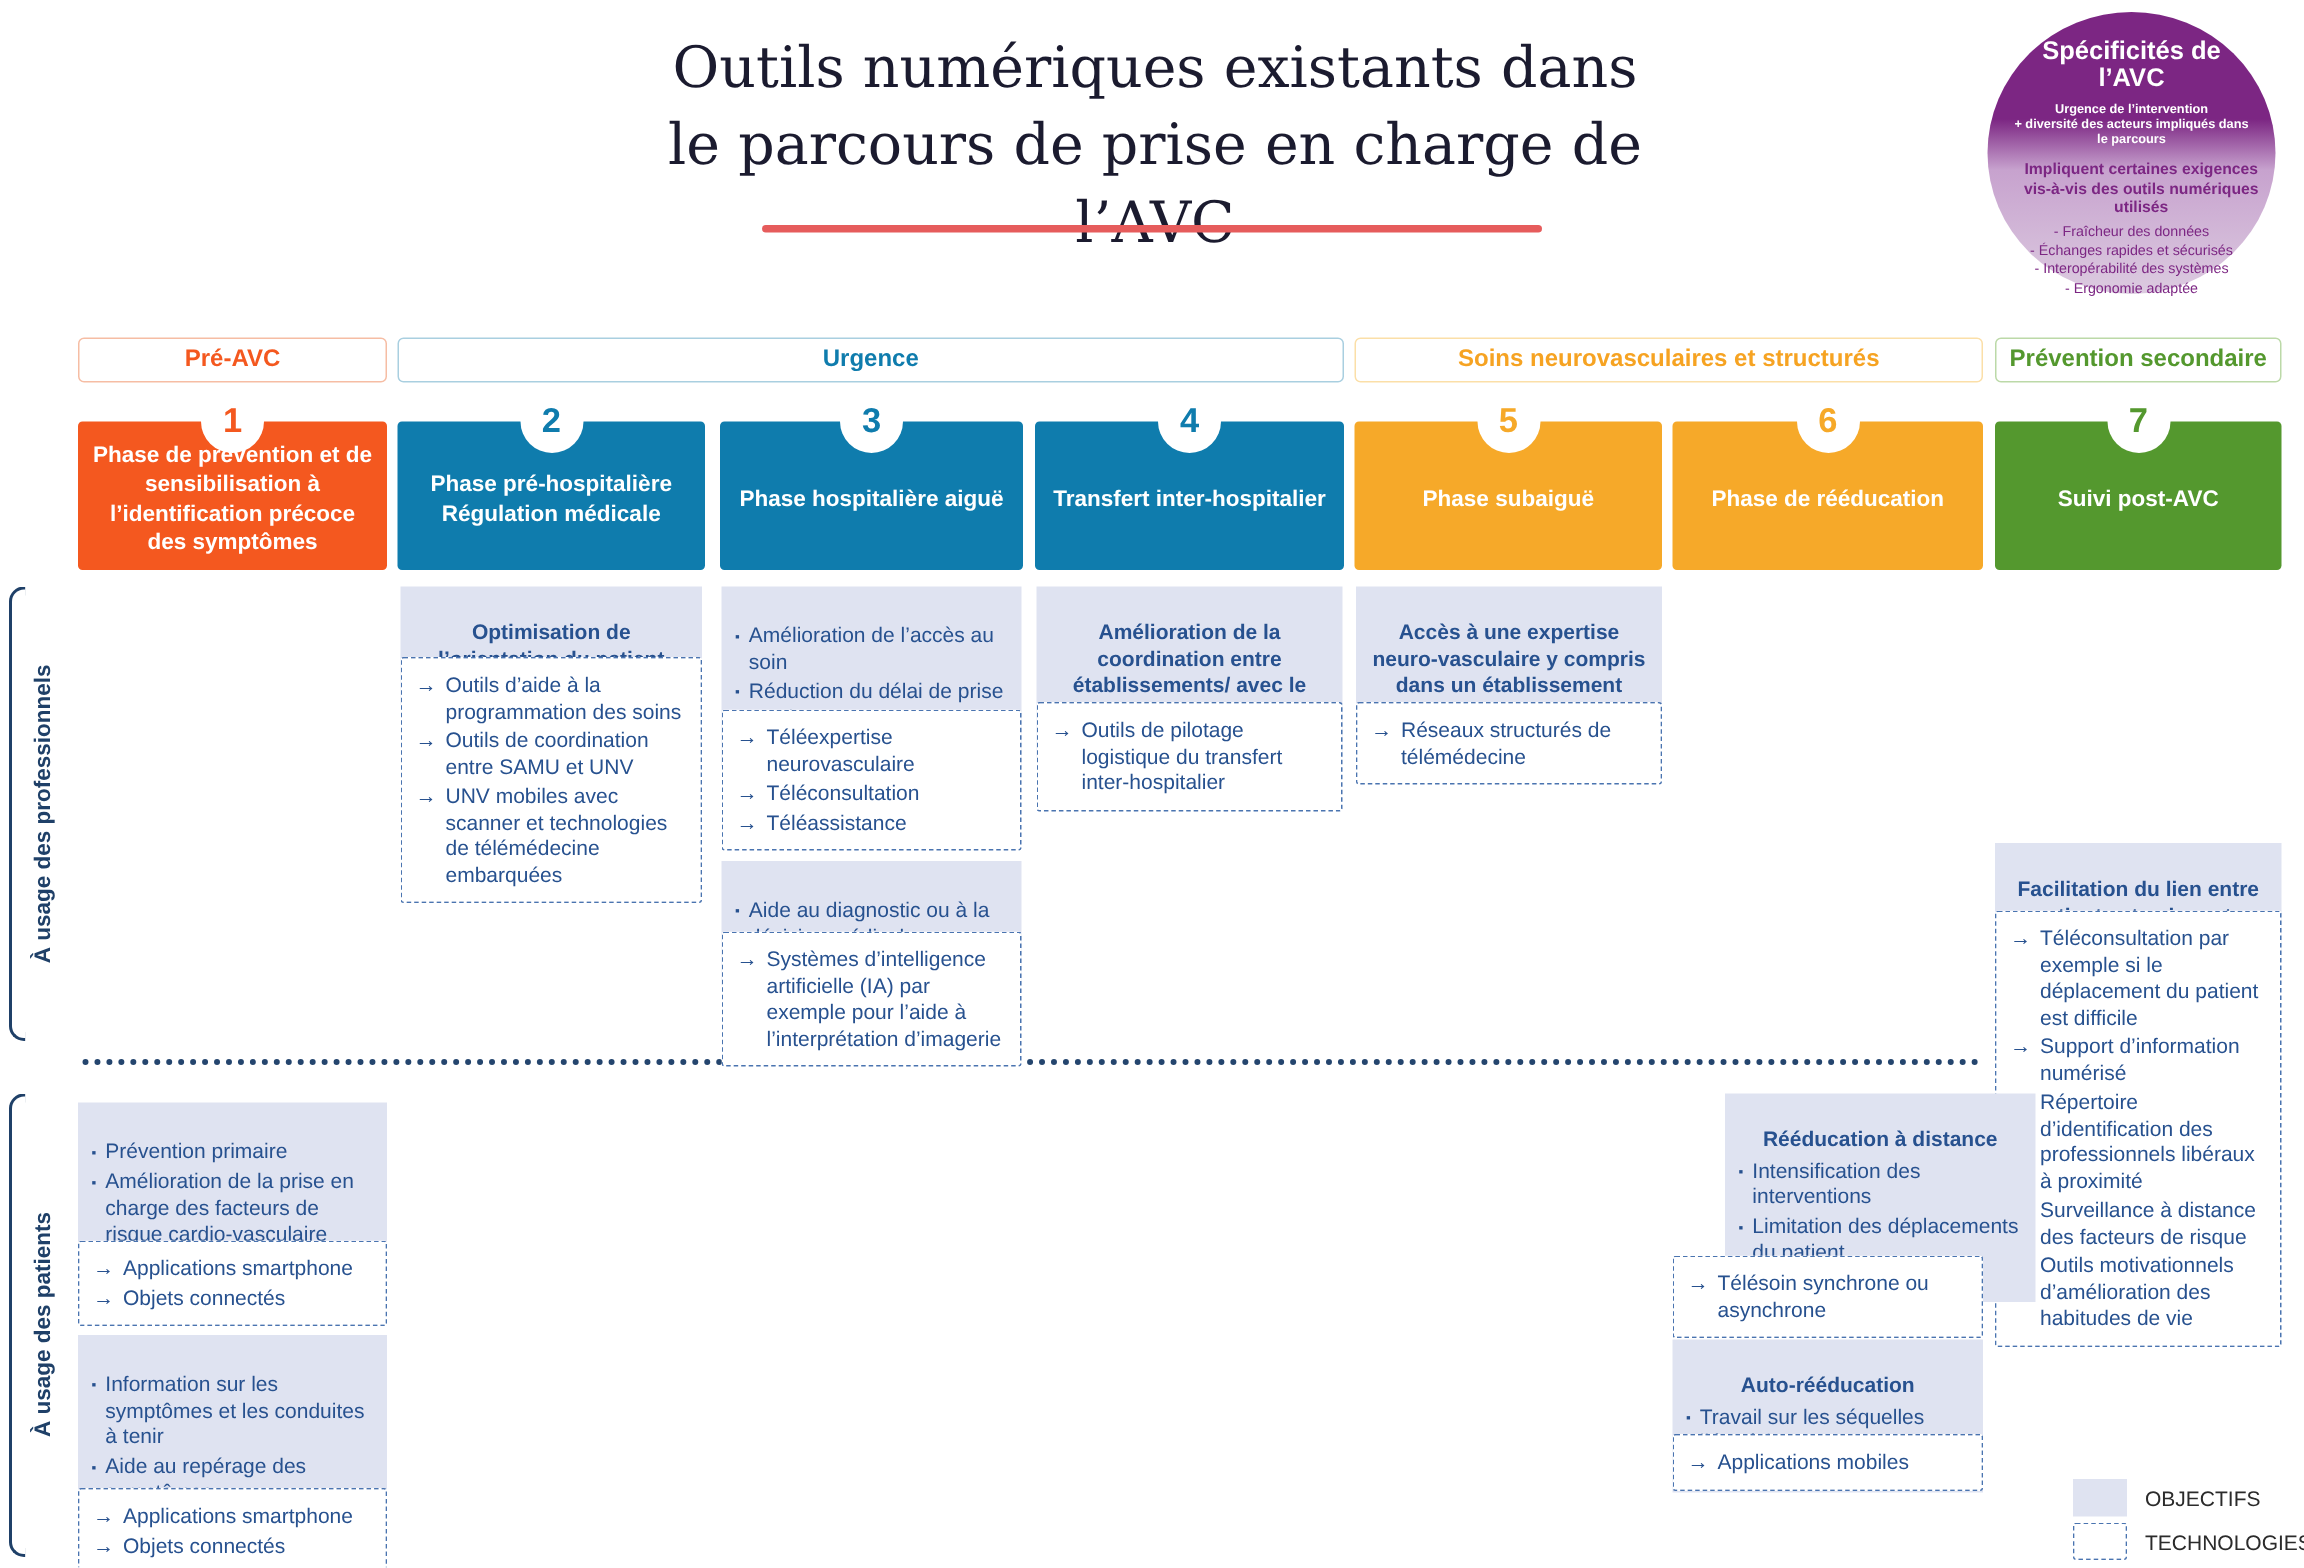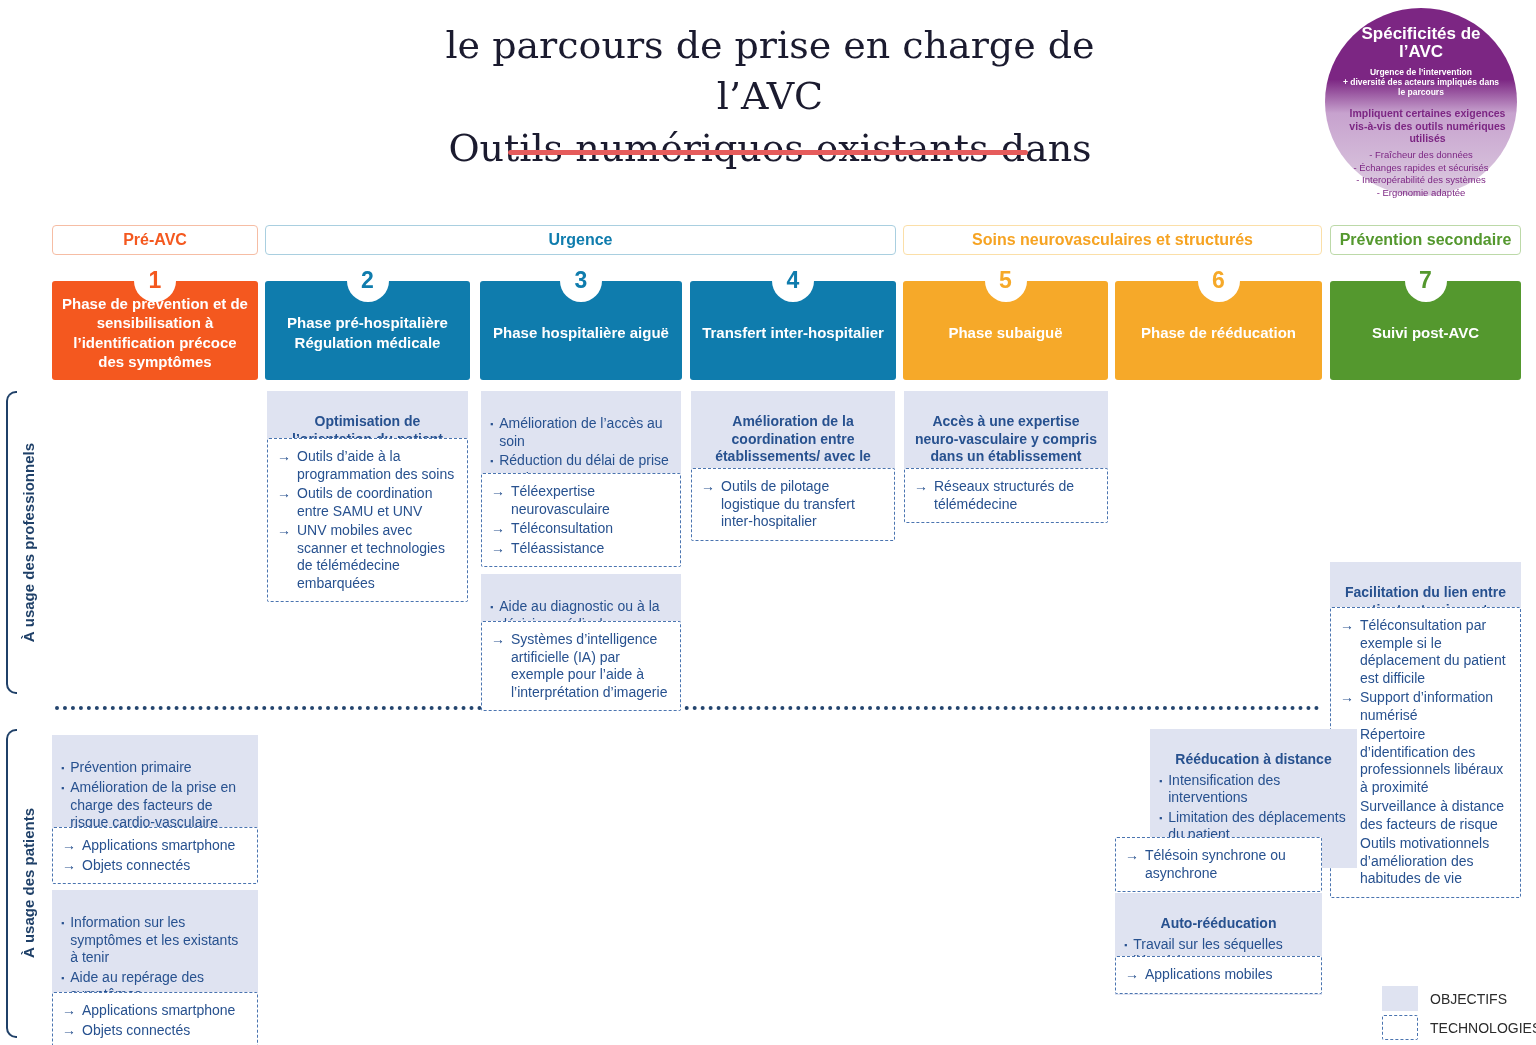--- a/index.html
+++ b/index.html
@@ -101,22 +101,22 @@
   .swatch { width:36px; height:25px; }
   .swatch.solid { background:#dfe3f1; }
   .swatch.dashed { background:#fff; border:1.5px dashed #4a74b0; border-radius:2px; }
 </style>
 </head>
 <body>
 
 <div class="canvas">
 
   <div class="main-title">
+    <div>Outils numériques existants dans</div>
     <div>le parcours de prise en charge de l’AVC</div>
-    <div>Outils numériques existants dans</div>
   </div>
   <div class="title-rule"></div>
 
   <div class="badge">
     <div class="badge-title">Spécificités de l’AVC</div>
     <div class="badge-line1">Urgence de l’intervention</div>
     <div class="badge-line2">+ diversité des acteurs impliqués dans le parcours</div>
     <div class="badge-subtitle">Impliquent certaines exigences vis-à-vis des outils numériques utilisés</div>
     <div class="badge-items">
       <div>- Fraîcheur des données</div>
@@ -302,21 +302,21 @@
       <li>
           <span class="arrow">→</span>
           <span>Objets connectés</span>
         </li>
     </ul>
   </div>
   <div class="obj pos-pat-c1-obj2">
     <ul class="items">
       <li>
           <span class="bullet">▪</span>
-          <span>Information sur les symptômes et les existants à tenir</span>
+          <span>Information sur les symptômes et les conduites à tenir</span>
         </li>
       <li>
           <span class="bullet">▪</span>
           <span>Aide au repérage des symptômes</span>
         </li>
     </ul>
   </div>
   <div class="tech pos-pat-c1-tech2">
     <ul class="items">
       <li>

